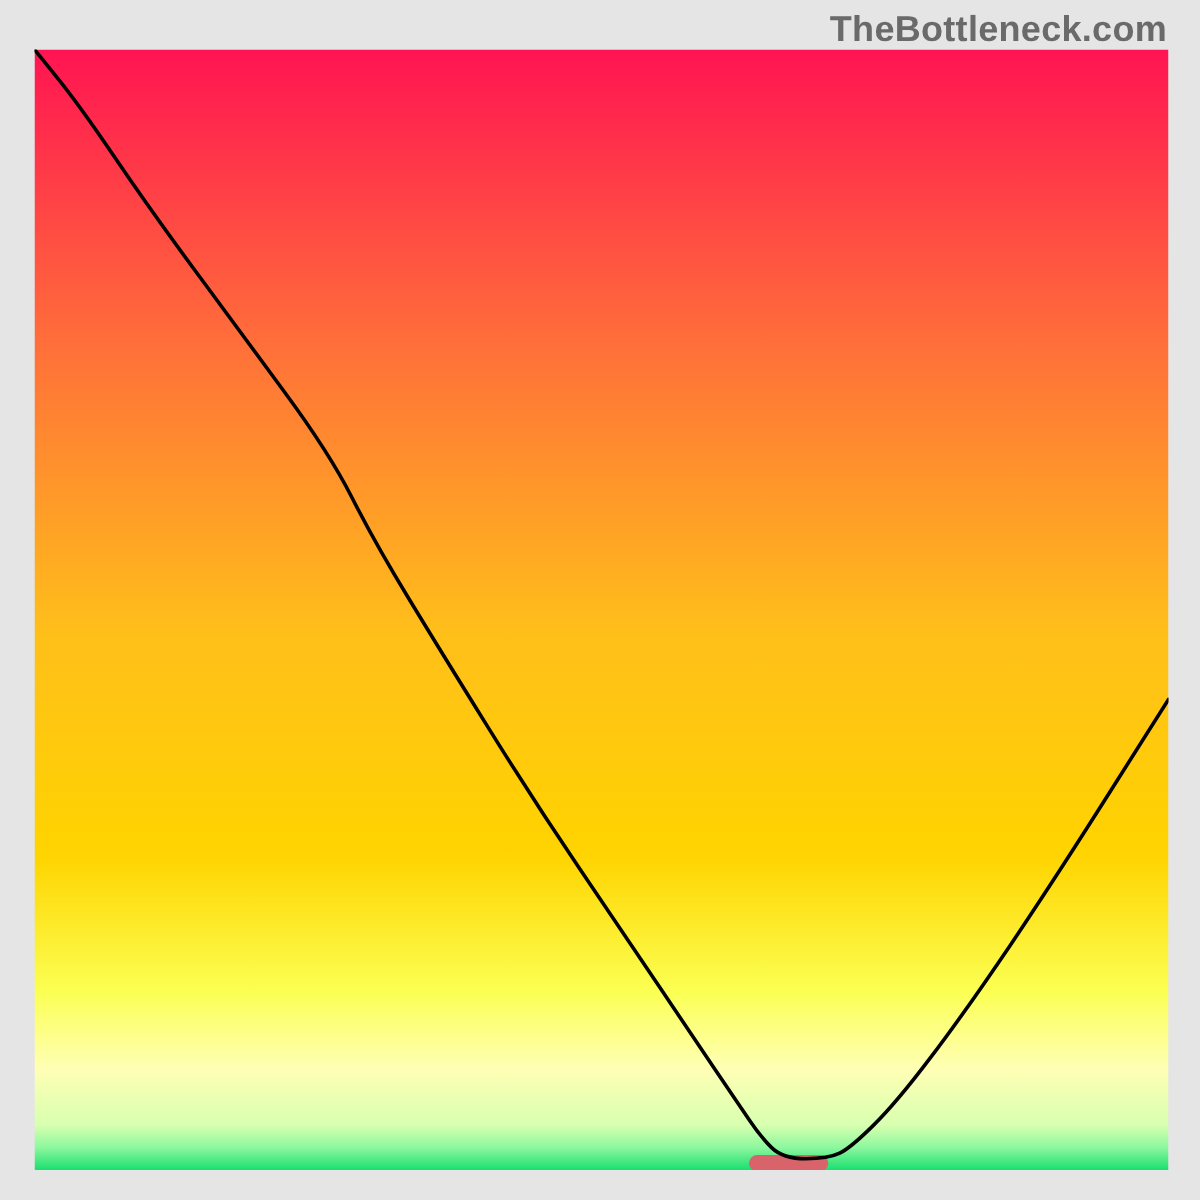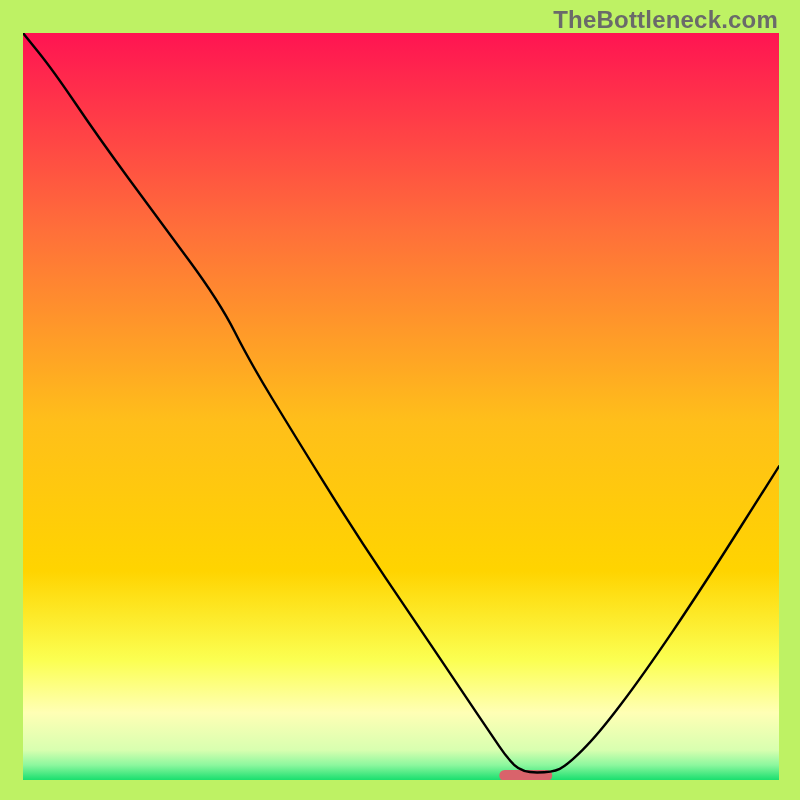--- a/index.html
+++ b/index.html
@@ -9,21 +9,21 @@
     height: 800px;
     background: #000;
     overflow: hidden;
   }
   .frame {
     position: absolute;
     left: 0;
     top: 0;
     width: 800px;
     height: 800px;
-    background: #bef264;
+    background: #e5e5e5;
   }
   .watermark {
     position: absolute;
     top: 6px;
     right: 22px;
     font-family: Arial, Helvetica, sans-serif;
     font-size: 24px;
     font-weight: 600;
     color: #6a6a6a;
     letter-spacing: 0.2px;

